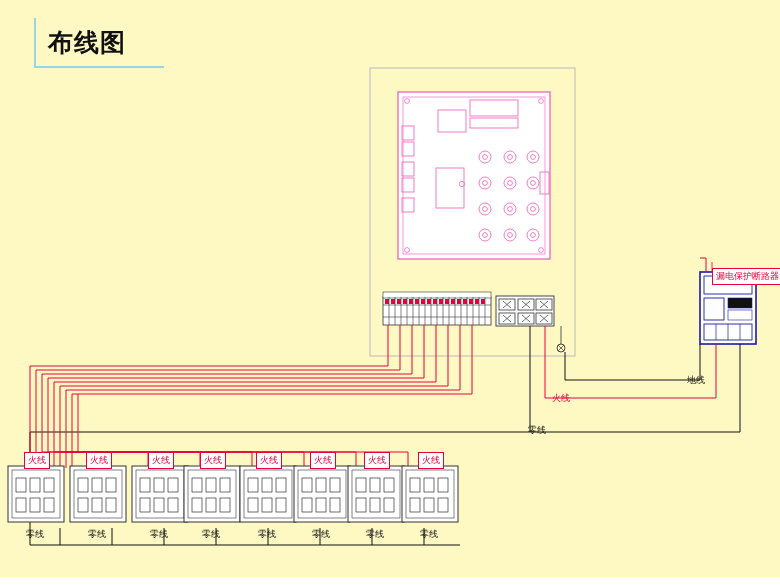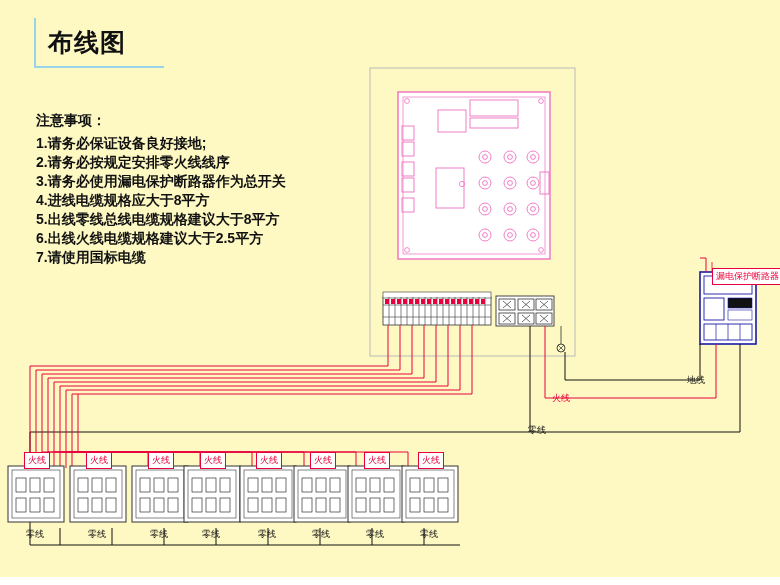--- a/index.html
+++ b/index.html
@@ -90,30 +90,20 @@
 </style>
 </head>
 <body>
 
 <div id="root">
 
   <div class="title-underline"></div>
   <div class="title-underline2"></div>
   <div class="title">布线图</div>
 
-  <div class="notes">
-    <div class="notes-head">注意事项：</div>
-    <div class="note-line">1.请务必保证设备良好接地;</div>
-    <div class="note-line">2.请务必按规定安排零火线线序</div>
-    <div class="note-line">3.请务必使用漏电保护断路器作为总开关</div>
-    <div class="note-line">4.进线电缆规格应大于8平方</div>
-    <div class="note-line">5.出线零线总线电缆规格建议大于8平方</div>
-    <div class="note-line">6.出线火线电缆规格建议大于2.5平方</div>
-    <div class="note-line">7.请使用国标电缆</div>
-  </div>
 
   <svg class="svg-layer" width="780" height="585" viewBox="0 0 780 585">
 
     <rect x="370" y="68" width="205" height="288" fill="none" stroke="#b9b9b9" stroke-width="1"></rect>
 
     <g>
       <rect x="398" y="92" width="152" height="167" fill="#ffffff" stroke="#ee6fc0" stroke-width="1.4"></rect>
       <rect x="403" y="97" width="142" height="157" fill="none" stroke="#ee6fc0" stroke-width="0.7"></rect>
 
       <circle cx="407" cy="101" r="2.4" fill="none" stroke="#ee6fc0" stroke-width="0.8"></circle>

